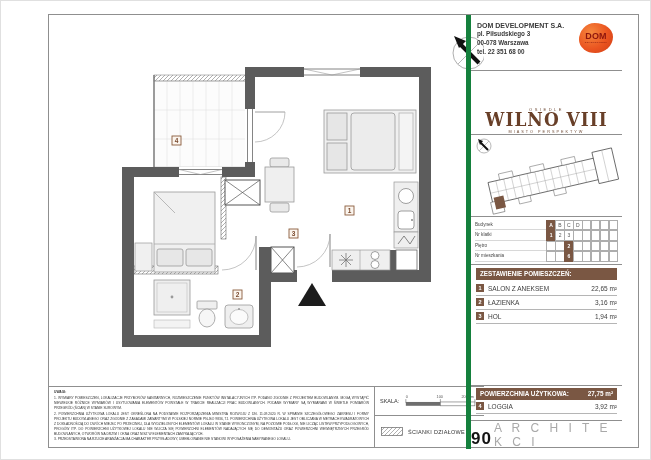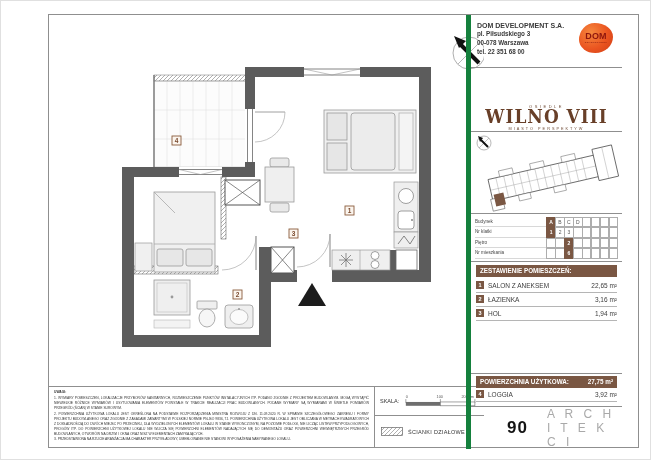--- a/index.html
+++ b/index.html
@@ -49,21 +49,21 @@
   .box-rooms{height:138px;padding:3px 5px;}
   .rooms-header{background:#7a5743;color:#fff;font-size:6.3px;font-weight:bold;padding:2.5px 4px;margin-bottom:2px;}
   .room-row{display:flex;align-items:center;gap:4px;height:13px;border-bottom:0.6px solid #b5b5b5;font-size:6.5px;color:#3c3c3c;}
   .room-num{width:8px;height:8px;background:#7a5743;color:#fff;font-size:5.5px;font-weight:bold;display:flex;align-items:center;justify-content:center;flex:0 0 auto;}
   .room-name{flex:1;}
   .room-area{text-align:right;}
 
   .box-area{height:40px;padding:2px 5px;}
   .area-bar{background:#7a5743;color:#fff;display:flex;justify-content:space-between;align-items:center;font-size:6.3px;font-weight:bold;padding:2.5px 4px;}
 
-  .box-arch{flex:1;border-bottom:none;display:flex;align-items:center;justify-content:center;gap:19px;margin-left:36px;}
+  .box-arch{flex:1;border-bottom:none;display:flex;align-items:flex-end;justify-content:center;gap:2px;}
   .arch-90{font-size:17px;font-weight:600;color:#141414;letter-spacing:1px;}
   .arch-name{font-size:12px;color:#a9a9a9;letter-spacing:3.5px;}
 </style>
 </head>
 <body>
 
 <div class="page">
   <div class="doc">
 
     <div class="plan-region">

